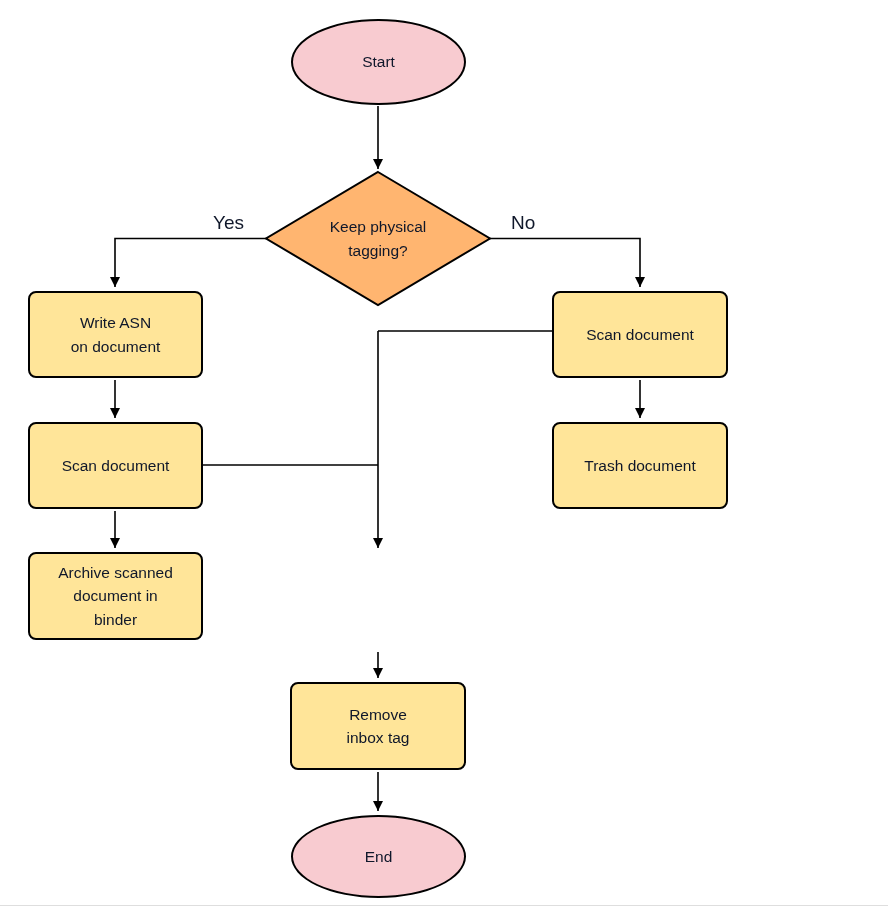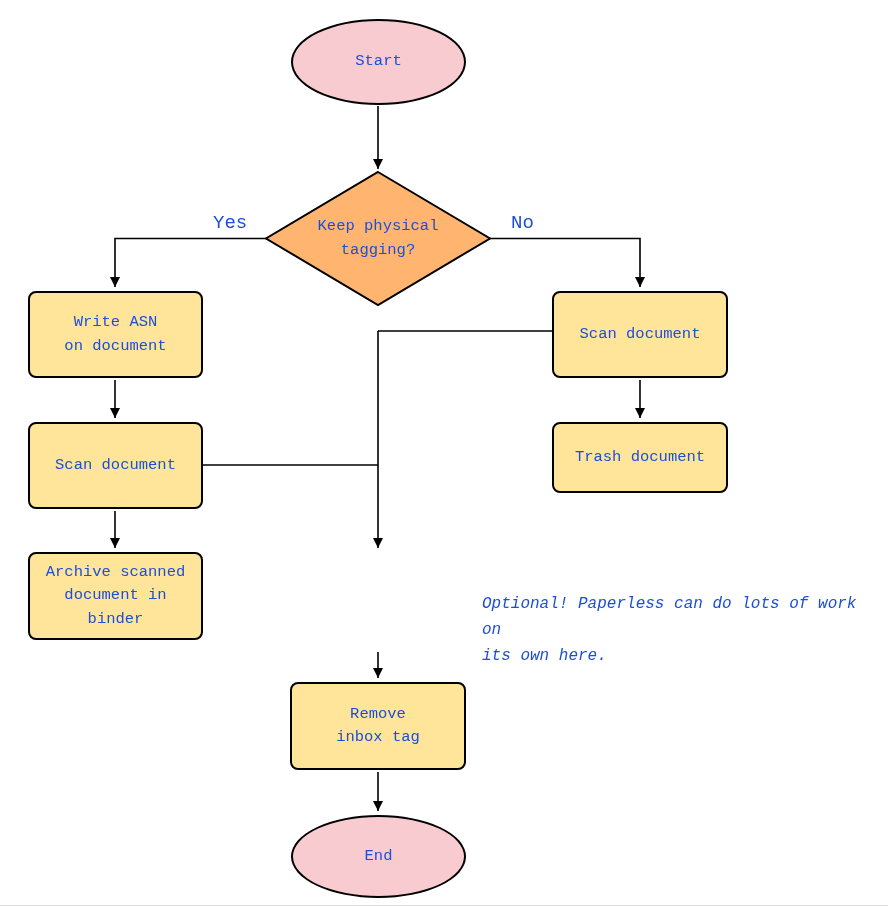--- a/index.html
+++ b/index.html
@@ -5,22 +5,22 @@
   html, body {
     margin: 0;
     padding: 0;
     background: #ffffff;
   }
   .canvas {
     position: relative;
     width: 888px;
     height: 907px;
     background: #ffffff;
-    font-family: Liberation Mono, monospace;
-    color: #1d4ed8;
+    font-family: Liberation Sans, sans-serif;
+    color: #0f172a;
     overflow: hidden;
   }
   svg.wires {
     position: absolute;
     left: 0;
     top: 0;
   }
   .node {
     position: absolute;
     display: flex;
@@ -114,25 +114,23 @@
 on document</div>
 
   <div class="node process" style="left: 28px; top: 422px; width: 175px; height: 87px; background-color: rgb(255, 229, 153);">Scan document</div>
 
   <div class="node process" style="left: 28px; top: 552px; width: 175px; height: 88px; background-color: rgb(255, 229, 153);">Archive scanned
 document in
 binder</div>
 
   <div class="node process" style="left: 552px; top: 291px; width: 176px; height: 87px; background-color: rgb(255, 229, 153);">Scan document</div>
 
-  <div class="node process" style="left: 552px; top: 422px; width: 176px; height: 71px; background-color: rgb(255, 229, 153);">Trash document</div>
+  <div class="node process" style="left: 552px; top: 422px; width: 176px; height: 87px; background-color: rgb(255, 229, 153);">Trash document</div>
 
 
-  <div class="annotation" style="left:482px; top:592px; width:400px;">Optional! Paperless can do lots of work on
-its own here.</div>
 
   <div class="node process" style="left: 290px; top: 682px; width: 176px; height: 88px; background-color: rgb(255, 229, 153);">Remove
 inbox tag</div>
 
   <div class="node terminal" style="left: 291px; top: 815px; width: 175px; height: 83px; background-color: rgb(248, 203, 208);">End</div>
 
   <div class="page-edge"></div>
 
 </div>
 

